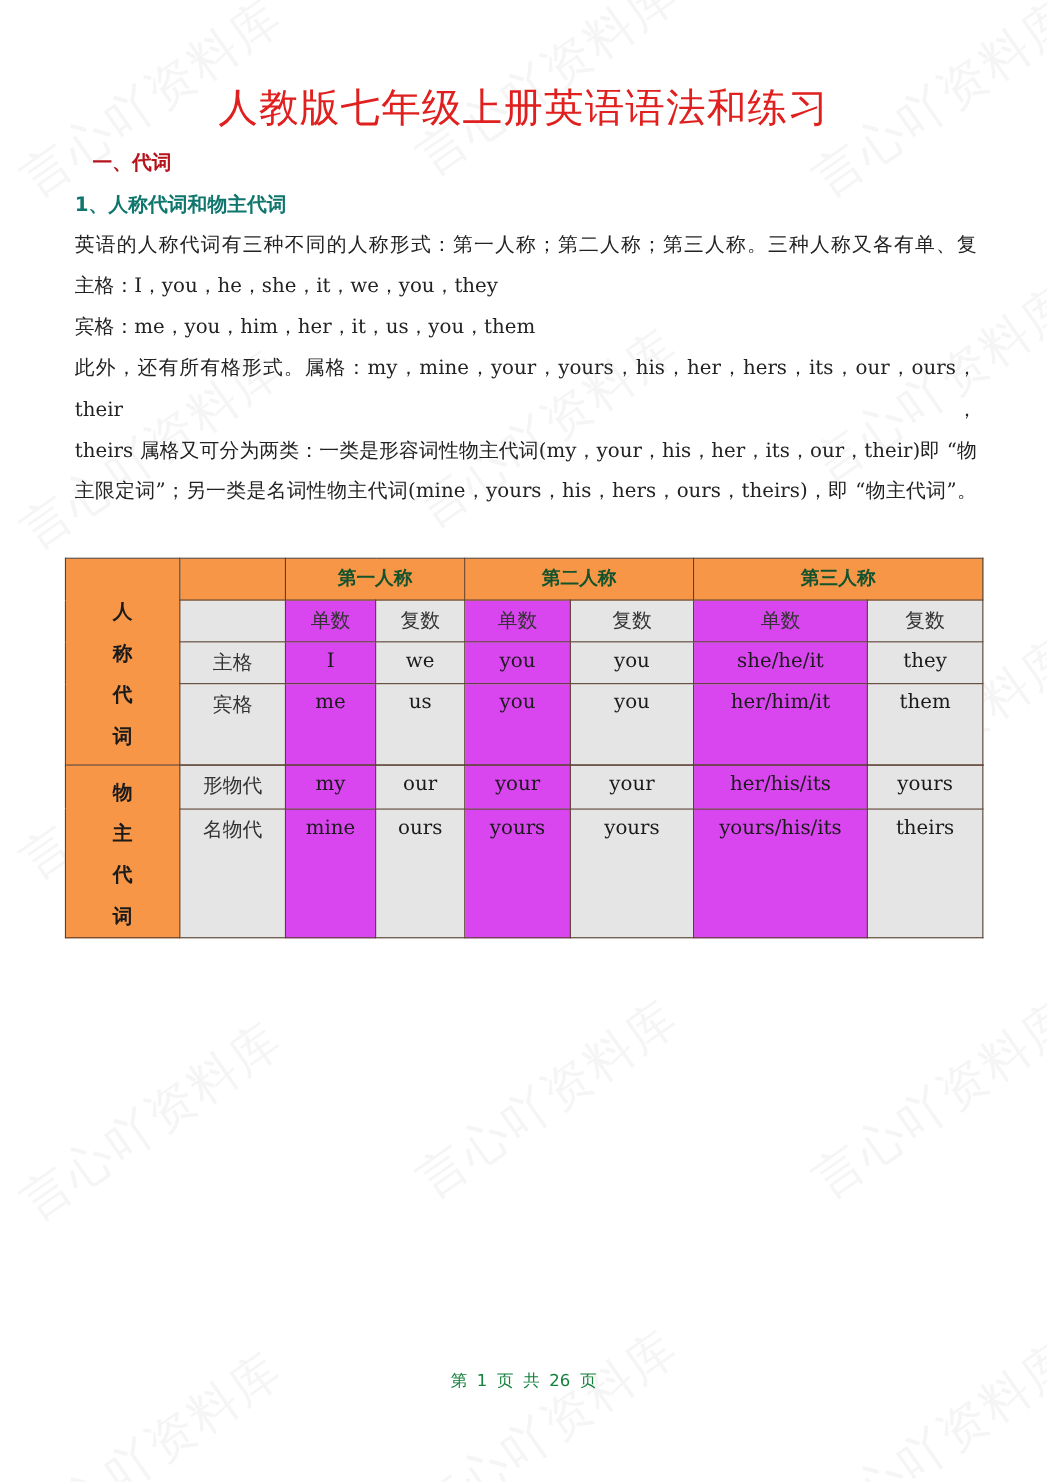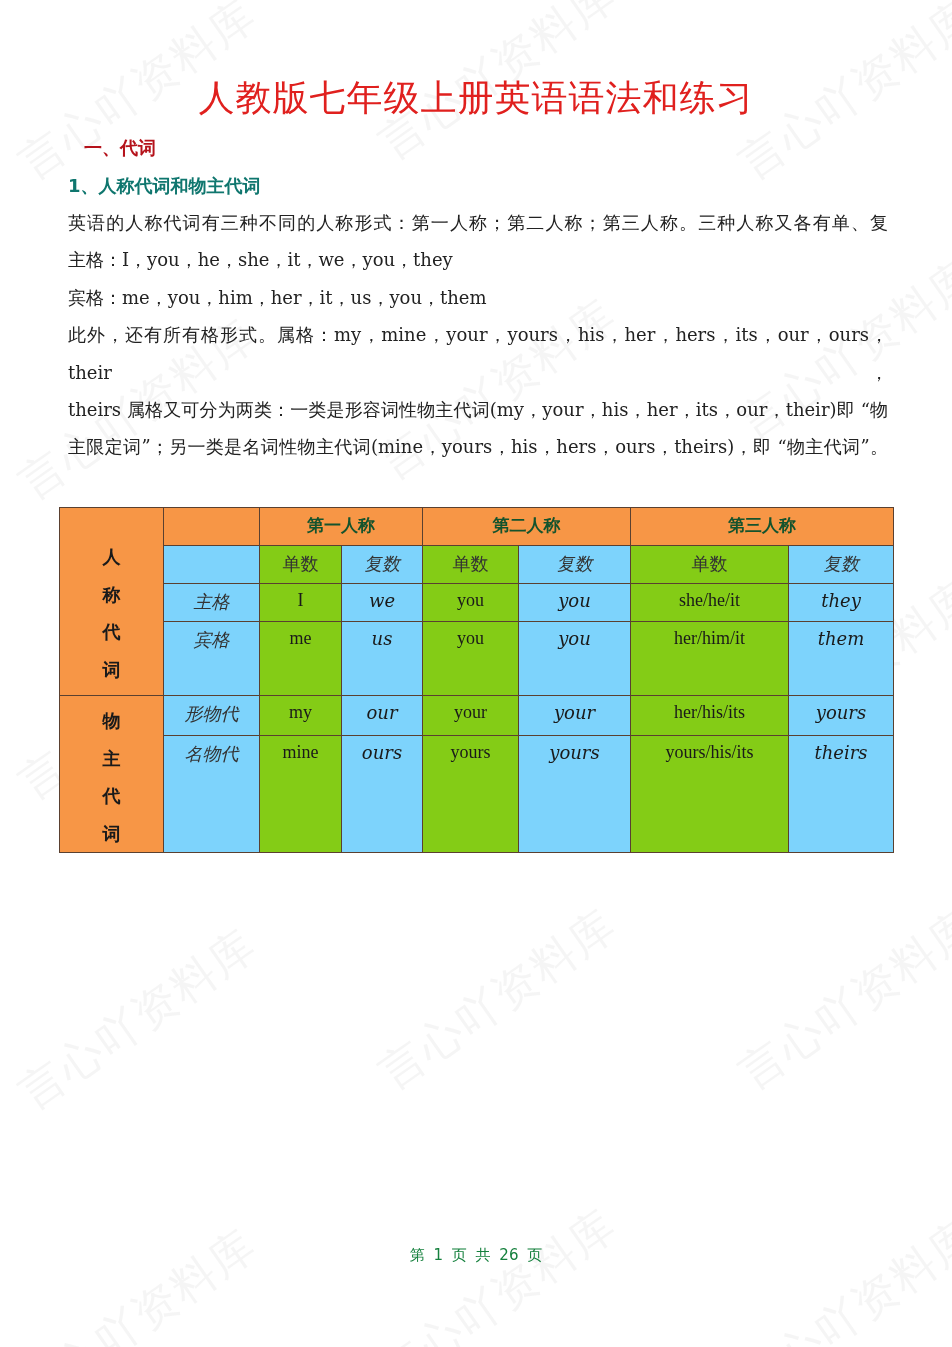--- a/index.html
+++ b/index.html
@@ -36,22 +36,22 @@
   .justify { text-align: justify; text-align-last: justify; }
   table.pron {
     position: absolute; left: 59px; top: 507px; width: 834px;
     border-collapse: collapse; font-size: 18px; table-layout: fixed;
   }
   table.pron td {
     border: 1px solid #5a4030; text-align: center; vertical-align: top;
     padding: 6px 2px 0 2px; height: 31px;
   }
   .c-dark { background: #f79646; }
-  .c-mid { background: #7dd3fc; font-style: italic; }
-  .c-light { background: #84cc16; font-family: Liberation Serif, serif; }
+  .c-mid { background: #e5e5e5; }
+  .c-light { background: #d946ef; }
   .hdr { font-weight: bold; font-family: "DejaVu Sans", sans-serif; font-size: 17px; color: #14532d; }
   .vert {
     font-weight: bold; font-family: "DejaVu Sans", sans-serif; font-size: 18px;
     line-height: 37.5px; padding-top: 30px !important; vertical-align: top;
   }
   .vert span { display: block; }
   .label-cn { color: #333; }
   .footer {
     position: absolute; left: 0; right: 0; top: 1246px; text-align: center;
     font-size: 15px; color: #15803d; font-family: "DejaVu Sans", sans-serif; word-spacing: 4px;

